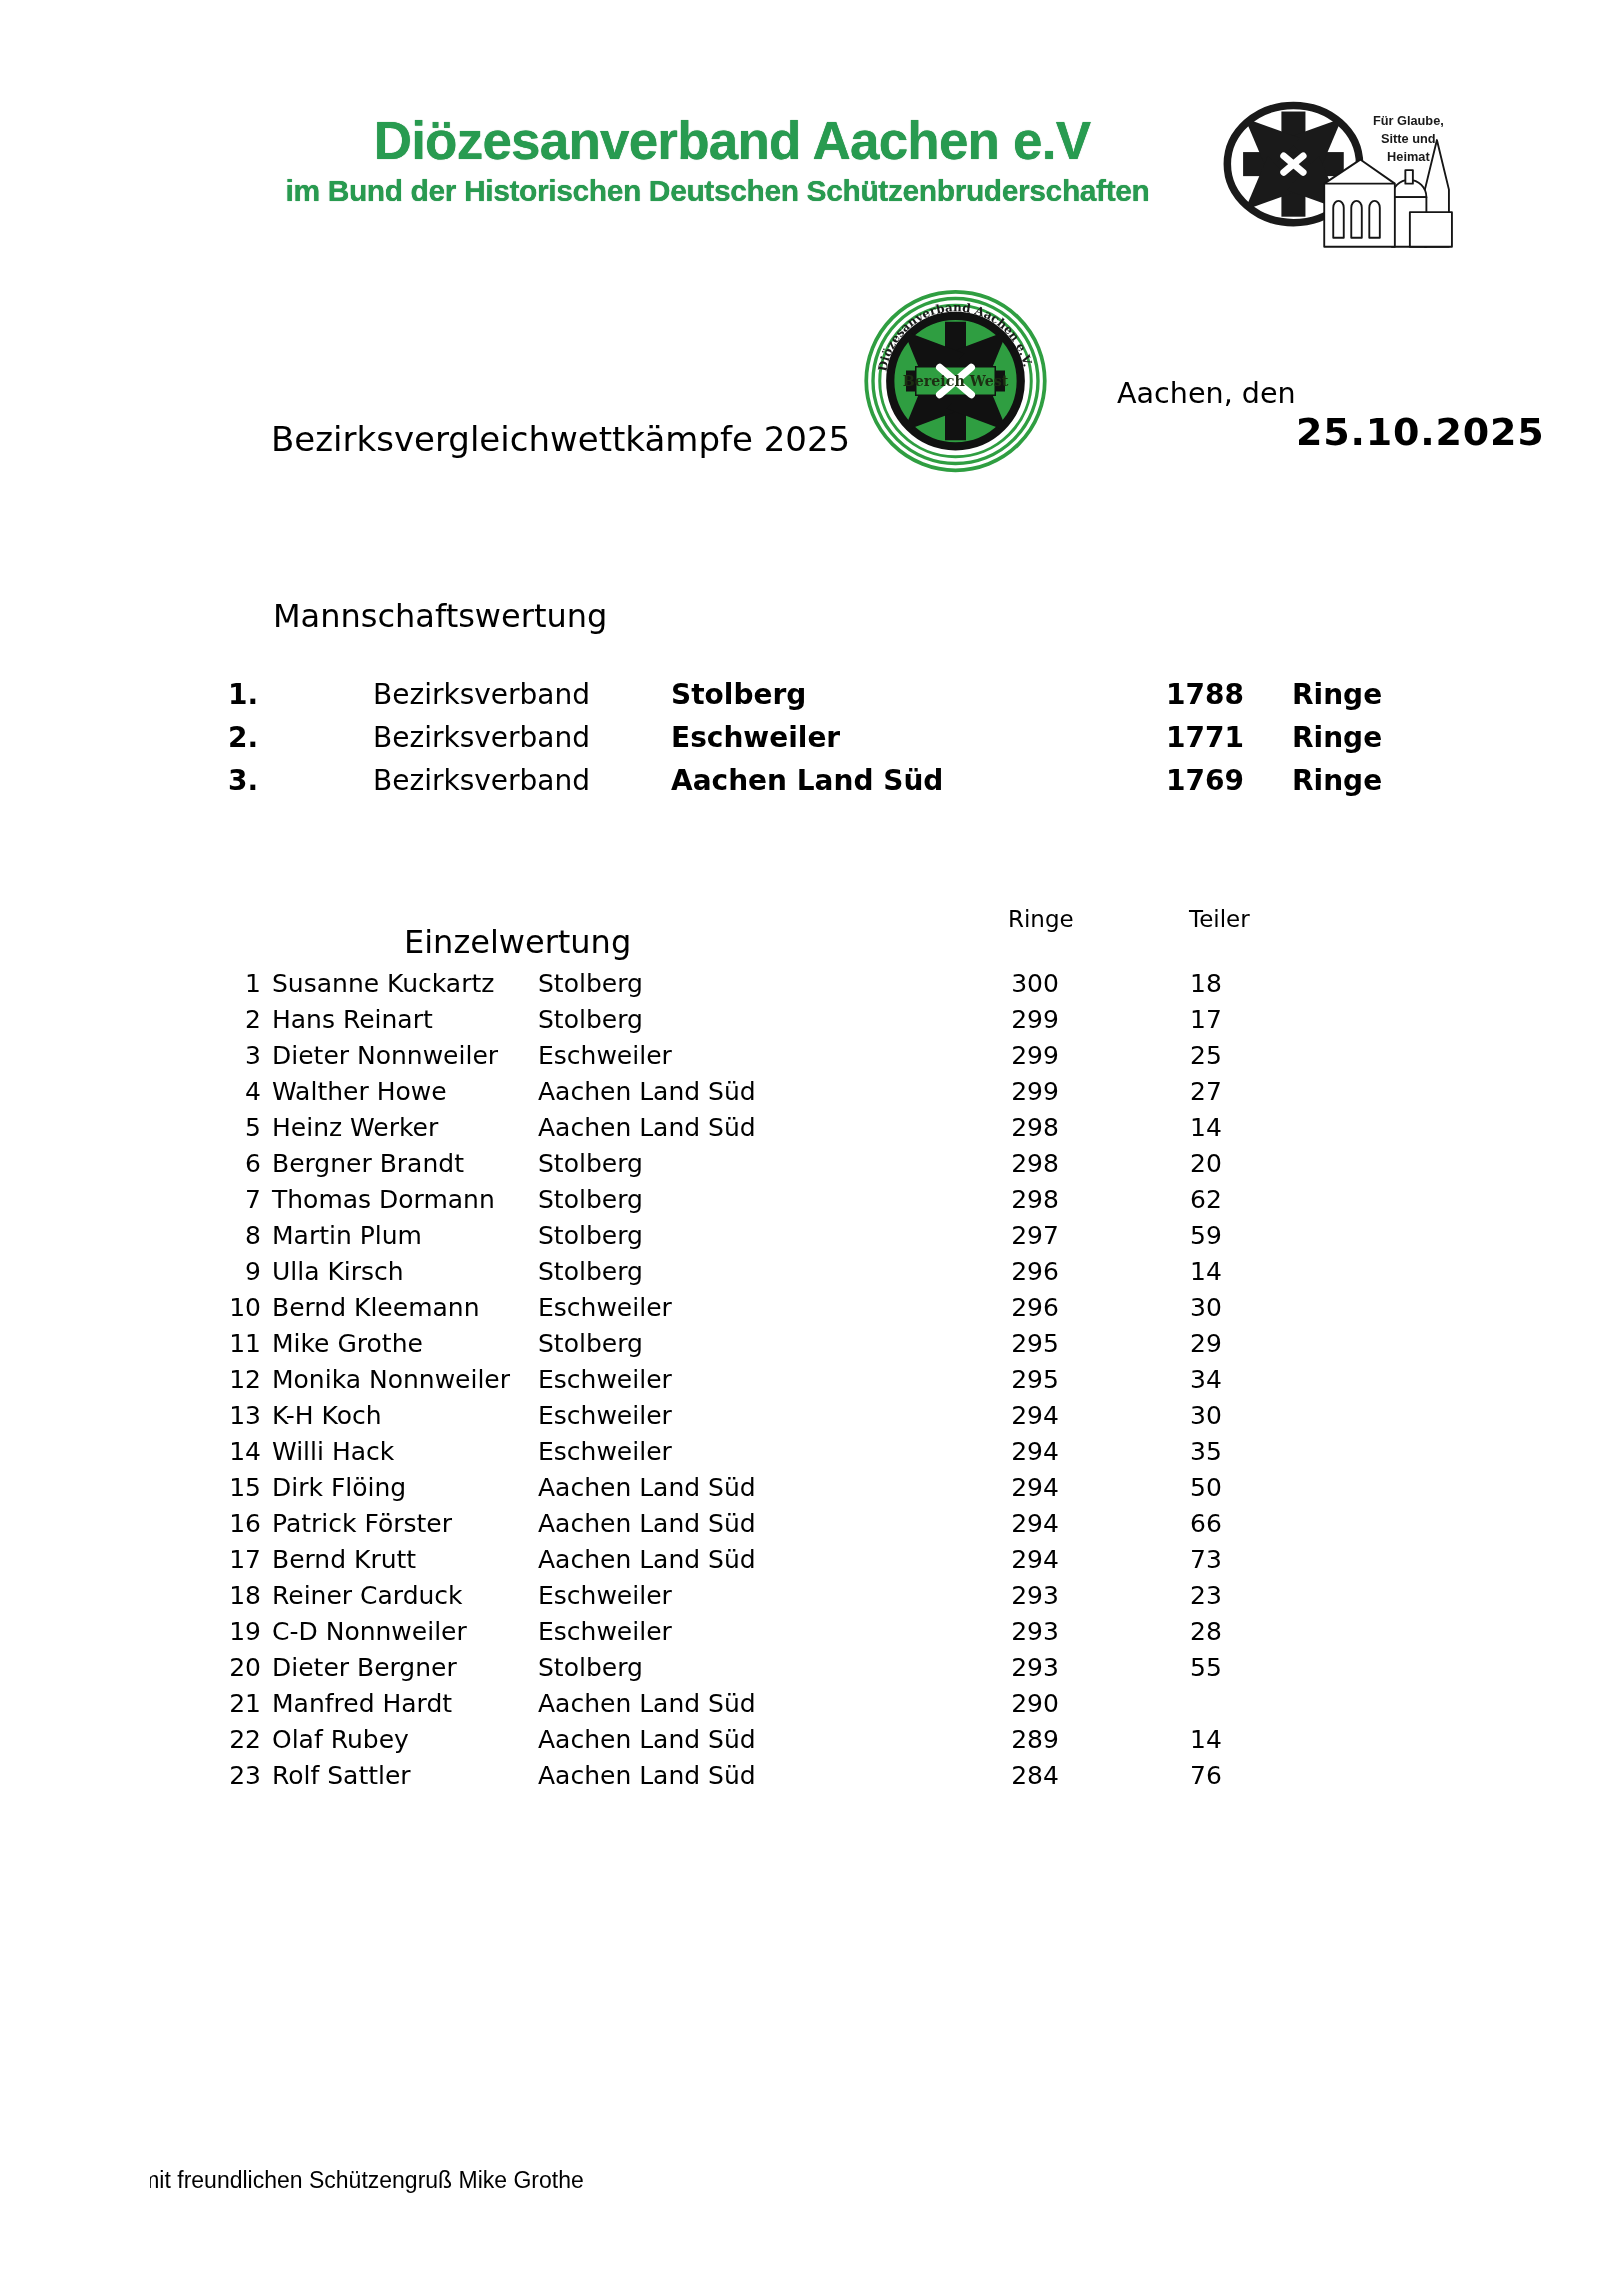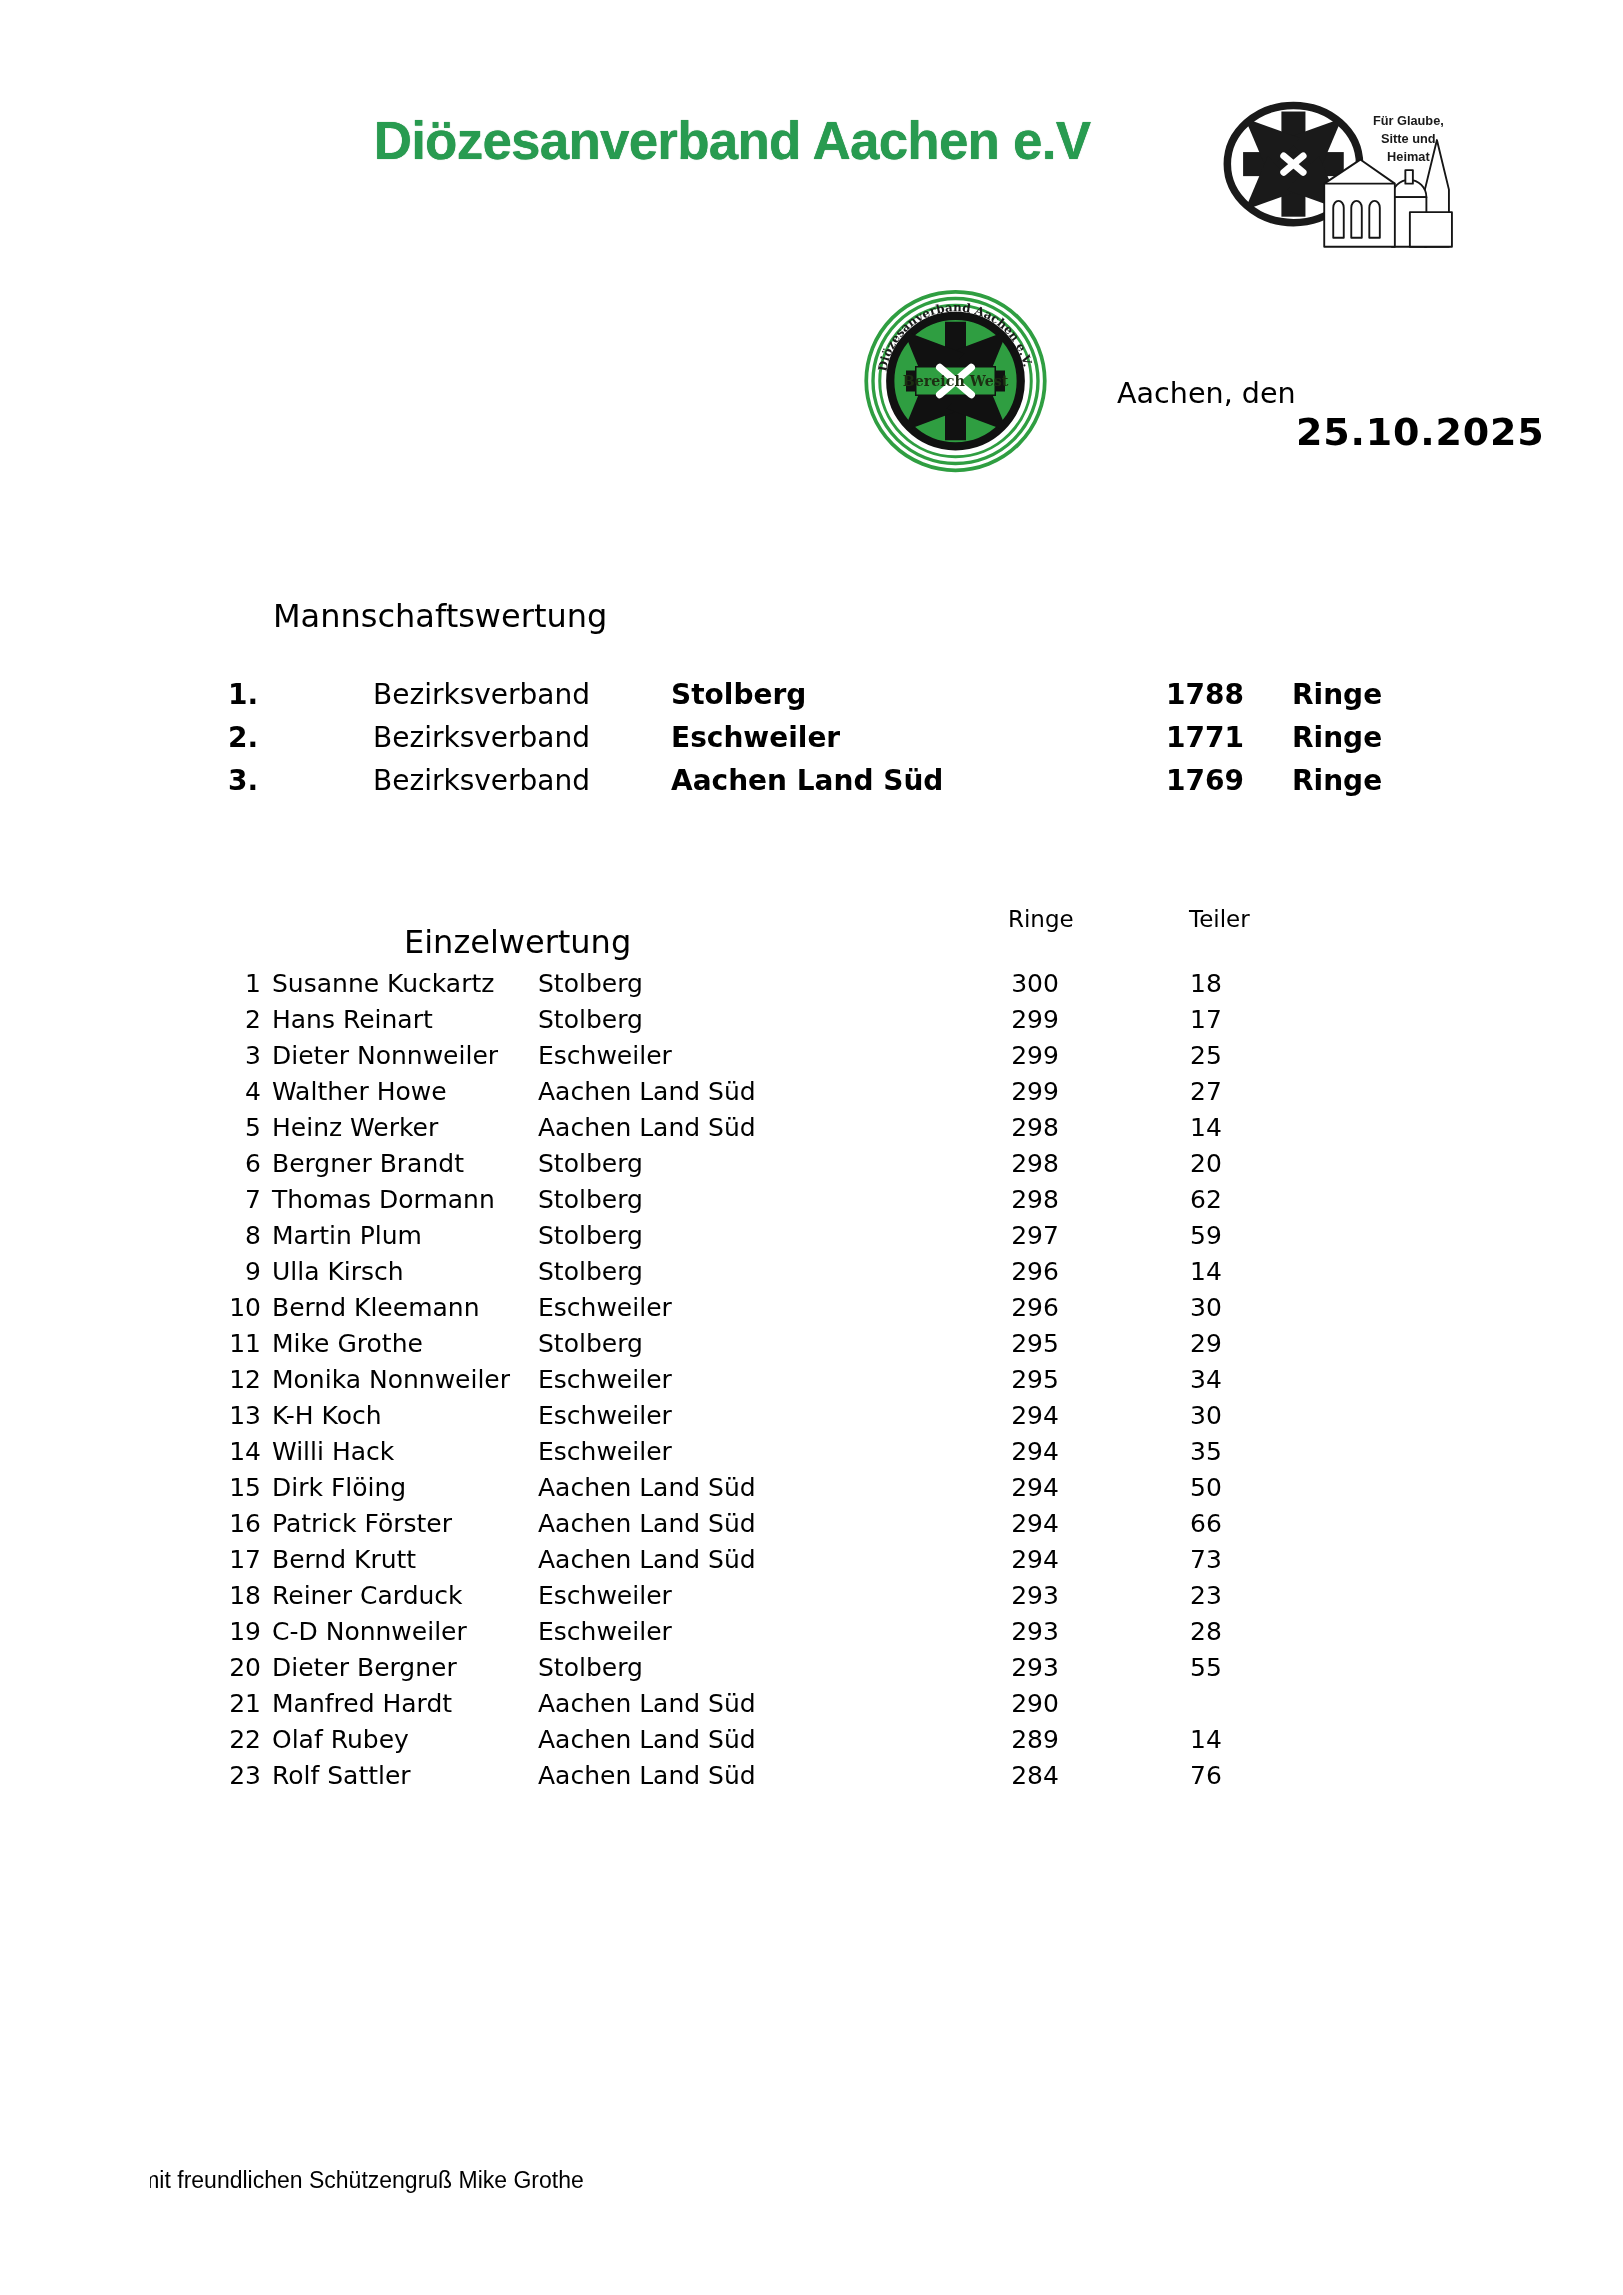--- a/index.html
+++ b/index.html
@@ -72,20 +72,21 @@
     display:inline-block;margin-left:-9.8px;
     font-family:"Liberation Sans",sans-serif;font-size:23px;white-space:pre;
   }
 </style>
 </head>
 <body>
 
 <div class="page">
 
   <div class="hdr-title">Diözesanverband Aachen e.V</div>
+  <div class="hdr-sub">im Bund der Historischen Deutschen Schützenbruderschaften</div>
 
   <svg class="badge" width="233" height="154" viewBox="0 0 310 205">
     <defs>
       <marker id="ah-b" markerWidth="7" markerHeight="7" refX="7" refY="3.5" orient="auto">
         <path d="M0,0 L8,3.5 L0,7 Z" fill="#1a1a1a"></path>
       </marker>
     </defs>
     <g>
       <ellipse cx="95" cy="88" rx="88" ry="78" fill="#ffffff" stroke="#1a1a1a" stroke-width="10"></ellipse>
       <rect x="79" y="18" width="32" height="140" fill="#1a1a1a"></rect>
@@ -153,20 +154,21 @@
       </g>
     </g>
     <text x="126" y="136" text-anchor="middle" font-family="DejaVu Serif, serif" font-size="19" font-weight="bold" fill="#1c2e12">Bereich West</text>
   </svg>
 
   <div class="dateline">
     <span class="dl-label">Aachen, den</span>
     <span class="dl-date">25.10.2025</span>
   </div>
 
+  <div class="event-title">Bezirksvergleichwettkämpfe 2025</div>
   <div class="team-heading">Mannschaftswertung</div>
 
   <div class="team-rows">
     <div class="team-row">
       <span class="t-rank">1.</span>
       <span class="t-org">Bezirksverband</span>
       <span class="t-name">Stolberg</span>
       <span class="t-score">1788</span>
       <span class="t-unit">Ringe</span>
     </div>

